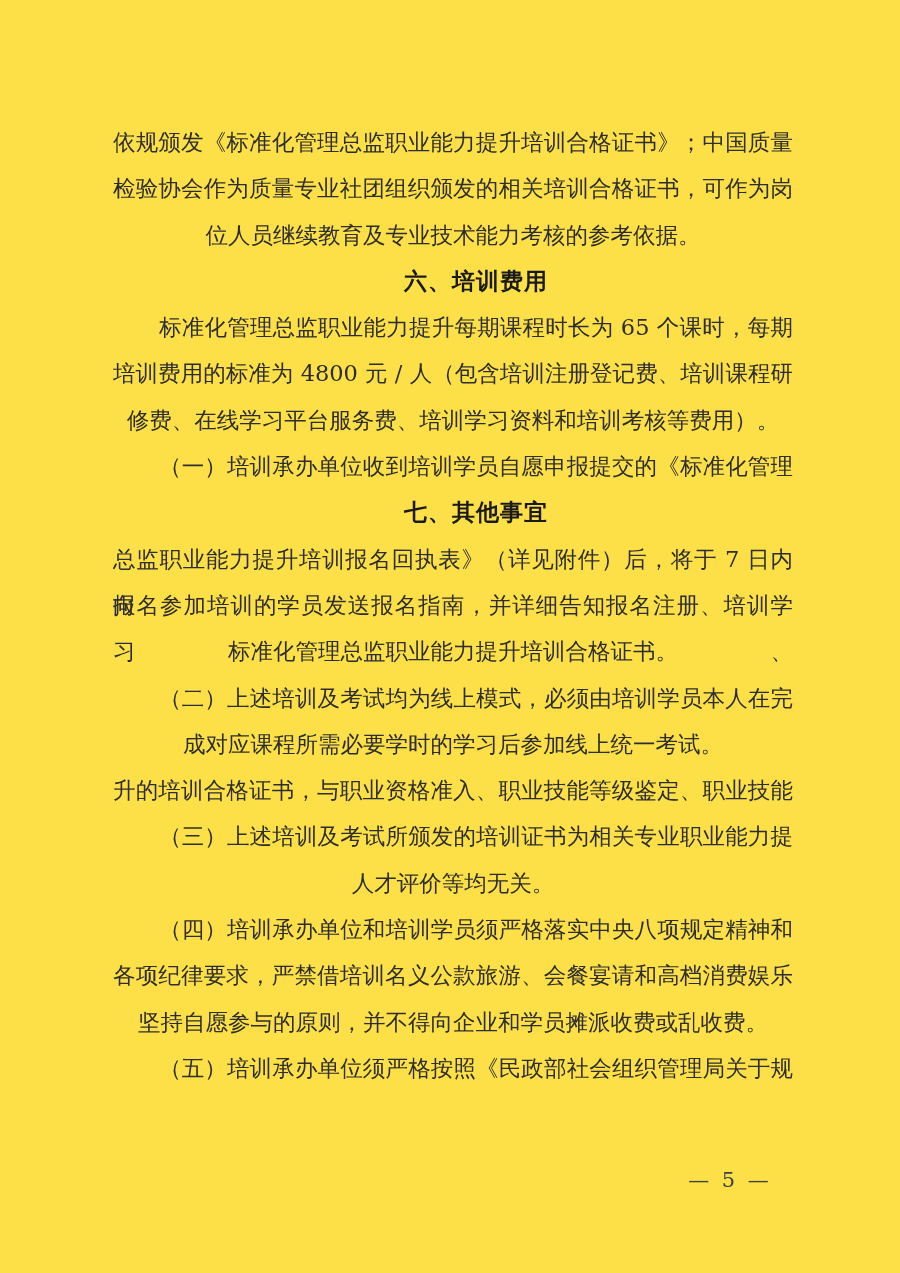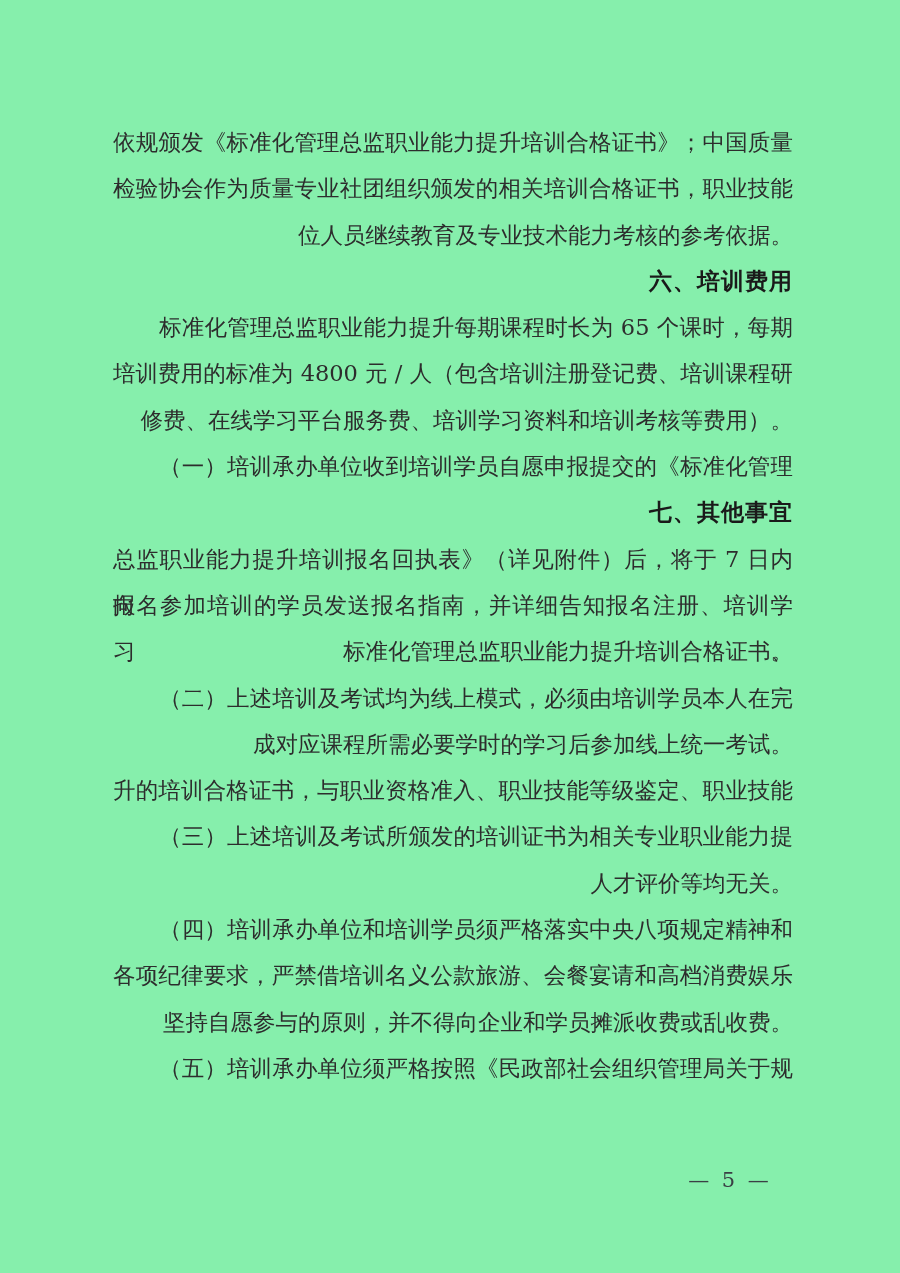--- a/index.html
+++ b/index.html
@@ -5,37 +5,37 @@
 <style>
   html, body {
     margin: 0;
     padding: 0;
     background: #ffffff;
   }
   .page {
     position: relative;
     width: 900px;
     height: 1273px;
-    background: #86efac;
+    background: #fde047;
     overflow: hidden;
     font-family: "DejaVu Serif", "Liberation Serif", serif;
     text-decoration: underline;
   }
   .doc-body {
     position: absolute;
     left: 113px;
     top: 119px;
     width: 680px;
     color: #2d2d2d;
     font-size: 22.5px;
   }
   .line {
     height: 46.3px;
     line-height: 46.3px;
-    text-align: right;
+    text-align: center;
     white-space: nowrap;
   }
   .line.fill {
     white-space: normal;
     text-align: justify;
     text-align-last: justify;
   }
   .line.indent {
     padding-left: 46px;
   }
@@ -57,21 +57,21 @@
     letter-spacing: 3px;
     font-family: "DejaVu Serif", "Liberation Serif", serif;
   }
 </style>
 </head>
 <body>
 
 <div class="page">
   <div class="doc-body" id="doc-lines">
       <div class="line fill">依规颁发《标准化管理总监职业能力提升培训合格证书》；中国质量</div>
-      <div class="line fill">检验协会作为质量专业社团组织颁发的相关培训合格证书，职业技能</div>
+      <div class="line fill">检验协会作为质量专业社团组织颁发的相关培训合格证书，可作为岗</div>
       <div class="line">位人员继续教育及专业技术能力考核的参考依据。</div>
       <div class="line heading indent">六、培训费用</div>
       <div class="line indent fill">标准化管理总监职业能力提升每期课程时长为 65 个课时，每期</div>
       <div class="line fill">培训费用的标准为 4800 元 / 人（包含培训注册登记费、培训课程研</div>
       <div class="line">修费、在线学习平台服务费、培训学习资料和培训考核等费用）。</div>
       <div class="line indent fill">（一）培训承办单位收到培训学员自愿申报提交的《标准化管理</div>
       <div class="line heading indent">七、其他事宜</div>
       <div class="line fill">总监职业能力提升培训报名回执表》（详见附件）后，将于 7 日内向</div>
       <div class="line fill">报名参加培训的学员发送报名指南，并详细告知报名注册、培训学习、</div>
       <div class="line">标准化管理总监职业能力提升培训合格证书。</div>

